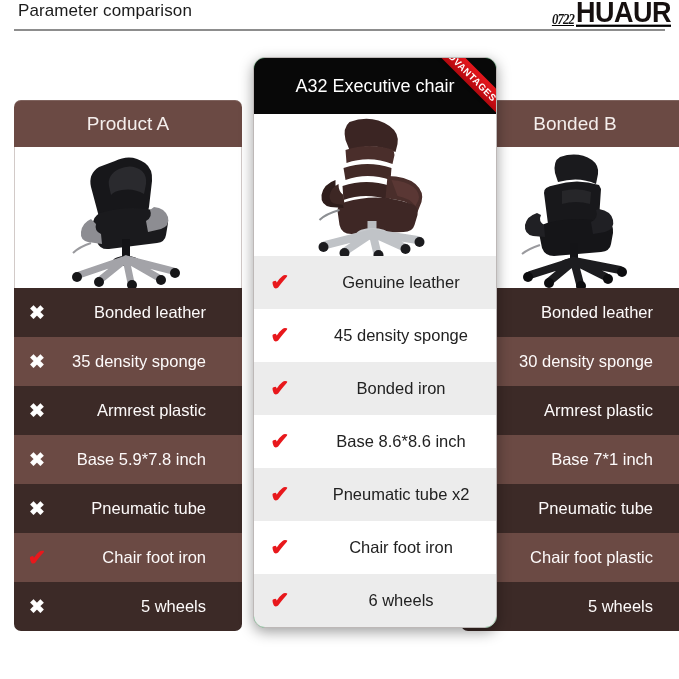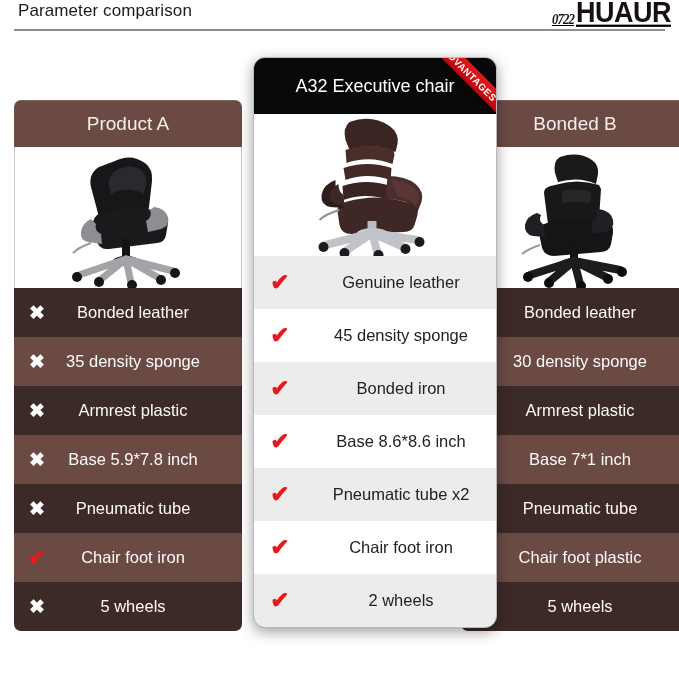--- a/index.html
+++ b/index.html
@@ -112,21 +112,21 @@
     flex: 0 0 46px;
     text-align: center;
     font-size: 19px;
     font-weight: bold;
     line-height: 1;
   }
   .frow .mark.x { color: #ffffff; }
   .frow .mark.v { color: #e8181c; font-size: 22px; }
   .frow .ftext {
     flex: 1 1 auto;
-    text-align: center;
+    text-align: right;
     padding-right: 36px;
     white-space: nowrap;
   }
 
   
   #center-card {
     position: absolute;
     left: 219px; top: 57px;
     width: 242px;
     border-radius: 12px;
@@ -369,16 +369,16 @@
     <div class="crow shade">
       <span class="mark">✔</span>
       <span class="ftext">Pneumatic tube x2</span>
     </div>
     <div class="crow plain">
       <span class="mark">✔</span>
       <span class="ftext">Chair foot iron</span>
     </div>
     <div class="crow shade">
       <span class="mark">✔</span>
-      <span class="ftext">2 wheels</span>
+      <span class="ftext">6 wheels</span>
     </div>
   </div>
 </div>
 
 </body></html>

